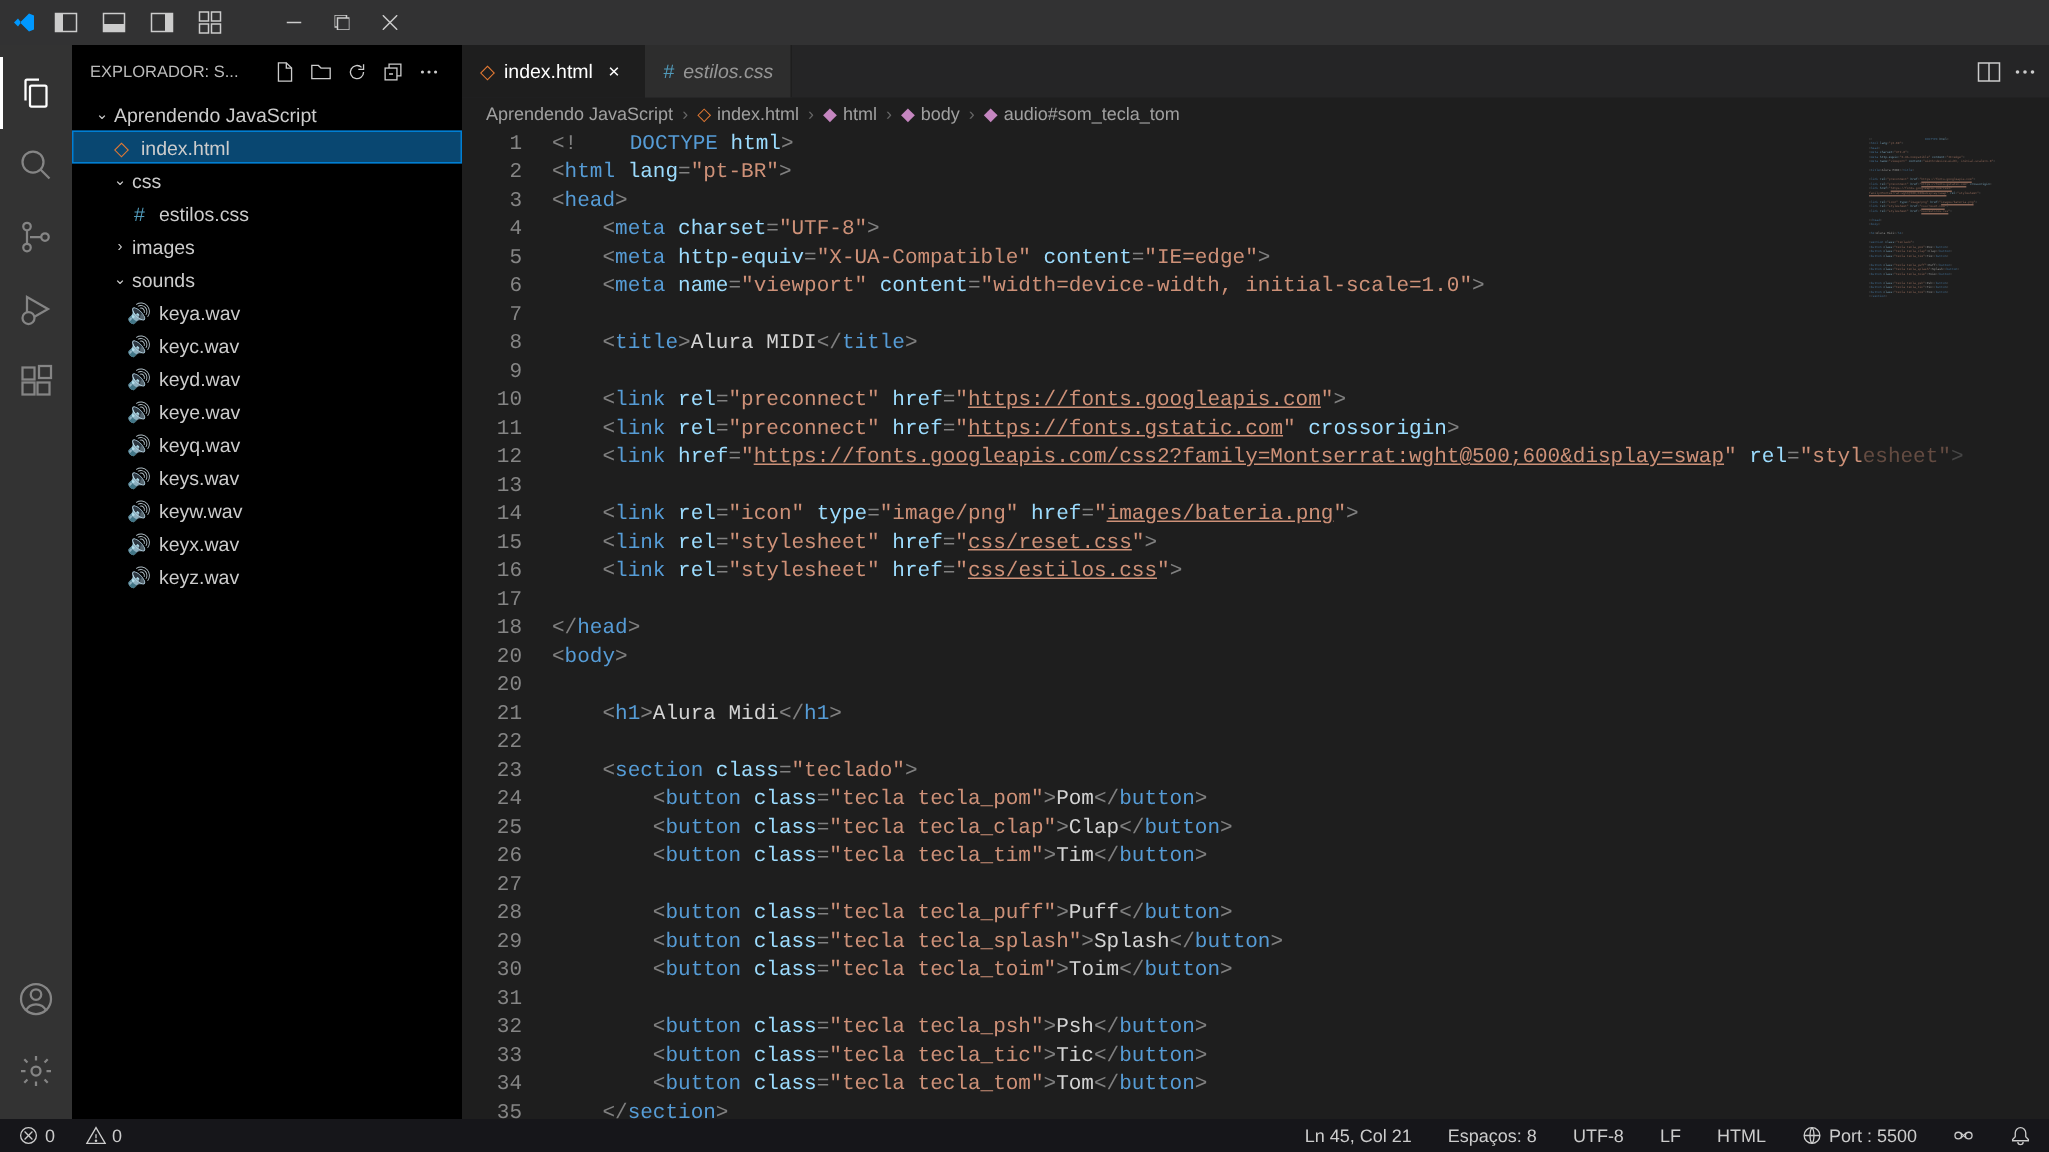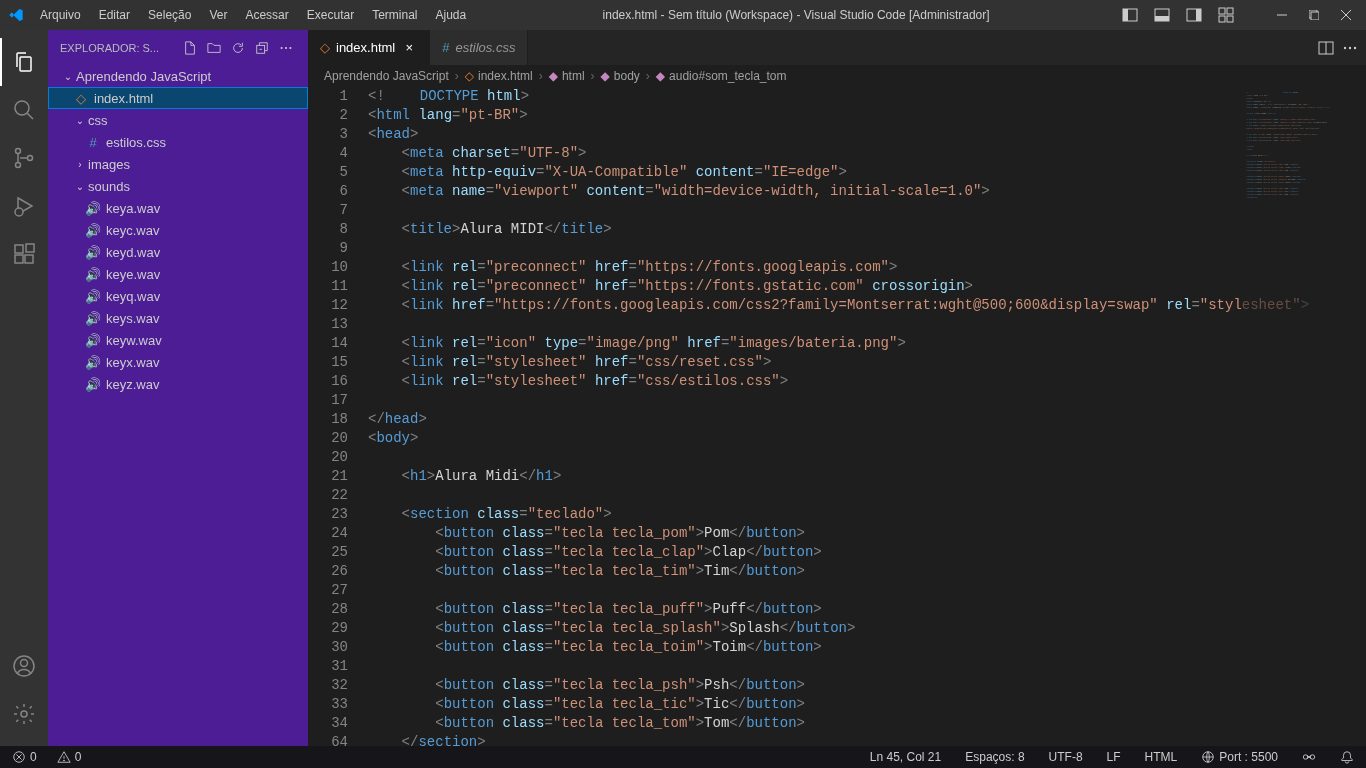--- a/index.html
+++ b/index.html
@@ -10,21 +10,21 @@
 .menu-item { padding: 4px 8px; cursor: pointer; font-size: 12px; color: #cccccc; }
 .title-center { flex: 1; text-align: center; font-size: 12px; color: #cccccc; }
 .title-controls { display: flex; gap: 8px; align-items: center; }
 .layout-btn, .win-btn { width: 24px; height: 24px; display: flex; align-items: center; justify-content: center; cursor: pointer; color: #cccccc; }
 .main { display: flex; height: calc(100% - 52px); }
 .activity-bar { width: 48px; background: #333333; display: flex; flex-direction: column; align-items: center; padding-top: 8px; }
 .activity-item { width: 48px; height: 48px; display: flex; align-items: center; justify-content: center; cursor: pointer; color: #858585; position: relative; }
 .activity-item.active { color: #ffffff; }
 .activity-item.active::before { content: ''; position: absolute; left: 0; top: 0; bottom: 0; width: 2px; background: #ffffff; }
 .activity-bottom { margin-top: auto; margin-bottom: 8px; }
-.sidebar { width: 260px; background: #4c1d95; display: flex; flex-direction: column; }
+.sidebar { width: 260px; background: #000000; display: flex; flex-direction: column; }
 .sidebar-header { height: 35px; display: flex; align-items: center; padding: 0 12px; font-size: 11px; color: #bbbbbb; text-transform: uppercase; }
 .sidebar-header .title { flex: 1; overflow: hidden; text-overflow: ellipsis; white-space: nowrap; }
 .sidebar-actions { display: flex; gap: 4px; }
 .sidebar-action { width: 20px; height: 20px; display: flex; align-items: center; justify-content: center; cursor: pointer; color: #cccccc; }
 .tree { flex: 1; overflow: auto; font-size: 13px; }
 .tree-item { height: 22px; display: flex; align-items: center; padding-left: 12px; cursor: pointer; color: #cccccc; }
 .tree-item.selected { background: #094771; outline: 1px solid #007fd4; outline-offset: -1px; }
 .tree-item .chevron { width: 16px; display: inline-flex; justify-content: center; font-size: 10px; }
 .tree-item .icon { width: 18px; display: inline-flex; justify-content: center; margin-right: 4px; }
 .tree-indent-1 { padding-left: 24px; }
@@ -47,48 +47,37 @@
 .minimap-content { padding: 4px; font-size: 2px; line-height: 3px; overflow: hidden; }
 .status-bar { height: 22px; background: #16161a; display: flex; align-items: center; font-size: 12px; color: #cccccc; padding: 0 8px; }
 .status-left { display: flex; gap: 12px; align-items: center; }
 .status-right { margin-left: auto; display: flex; gap: 16px; align-items: center; }
 .status-item { display: flex; align-items: center; gap: 4px; cursor: pointer; padding: 0 4px; }
 
 .tk-angle { color: #808080; }
 .tk-tag { color: #569cd6; }
 .tk-attr { color: #9cdcfe; }
 .tk-str { color: #ce9178; }
-.tk-link { color: #ce9178; }
+.tk-link { color: #ce9178; text-decoration: underline; }
 .tk-text { color: #d4d4d4; }
 .tk-doctype { color: #569cd6; padding-left: 35px; }
 .ic-html { color: #e37933; }
 .ic-css { color: #519aba; }
 .ic-audio { color: #a074c4; }
 svg { display: block; }
 </style>
 </head>
 <body>
 
 <div class="titlebar">
   <span class="logo">
     <svg viewBox="0 0 24 24" width="16" height="16">
         <path fill="#0098ff" d="M17 3l5 2v14l-5 2-9-9 9-9zM6 8l-4 4 4 4 3-4-3-4z"></path>
       </svg>
   </span>
-  <div class="menu" id="menu-bar">
-      <span class="menu-item">Arquivo</span>
-      <span class="menu-item">Editar</span>
-      <span class="menu-item">Seleção</span>
-      <span class="menu-item">Ver</span>
-      <span class="menu-item">Acessar</span>
-      <span class="menu-item">Executar</span>
-      <span class="menu-item">Terminal</span>
-      <span class="menu-item">Ajuda</span>
-    </div>
-  <div class="title-center">index.html - Sem título (Workspace) - Visual Studio Code [Administrador]</div>
   <div class="title-controls">
     <span class="layout-btn">
         <svg width="16" height="16" viewBox="0 0 16 16">
           <rect x="1" y="2" width="14" height="12" fill="none" stroke="#ccc"></rect>
           <rect x="1" y="2" width="5" height="12" fill="#ccc"></rect>
         </svg>
       </span>
     <span class="layout-btn">
         <svg width="16" height="16" viewBox="0 0 16 16">
           <rect x="1" y="2" width="14" height="12" fill="none" stroke="#ccc"></rect>
@@ -353,21 +342,21 @@
           <div class="ln">25</div>
           <div class="ln">26</div>
           <div class="ln">27</div>
           <div class="ln">28</div>
           <div class="ln">29</div>
           <div class="ln">30</div>
           <div class="ln">31</div>
           <div class="ln">32</div>
           <div class="ln">33</div>
           <div class="ln">34</div>
-          <div class="ln">64</div>
+          <div class="ln">35</div>
         </div>
       <div class="code" id="code"><div class="code-line"><span class="tk-angle">&lt;!</span><span class="tk-doctype">DOCTYPE</span><span class="tk-text"> </span><span class="tk-attr">html</span><span class="tk-angle">&gt;</span></div><div class="code-line"><span class="tk-angle">&lt;</span><span class="tk-tag">html</span><span class="tk-text"> </span><span class="tk-attr">lang</span><span class="tk-angle">=</span><span class="tk-str">"pt-BR"</span><span class="tk-angle">&gt;</span></div><div class="code-line"><span class="tk-angle">&lt;</span><span class="tk-tag">head</span><span class="tk-angle">&gt;</span></div><div class="code-line"><span class="tk-text">    </span><span class="tk-angle">&lt;</span><span class="tk-tag">meta</span><span class="tk-text"> </span><span class="tk-attr">charset</span><span class="tk-angle">=</span><span class="tk-str">"UTF-8"</span><span class="tk-angle">&gt;</span></div><div class="code-line"><span class="tk-text">    </span><span class="tk-angle">&lt;</span><span class="tk-tag">meta</span><span class="tk-text"> </span><span class="tk-attr">http-equiv</span><span class="tk-angle">=</span><span class="tk-str">"X-UA-Compatible"</span><span class="tk-text"> </span><span class="tk-attr">content</span><span class="tk-angle">=</span><span class="tk-str">"IE=edge"</span><span class="tk-angle">&gt;</span></div><div class="code-line"><span class="tk-text">    </span><span class="tk-angle">&lt;</span><span class="tk-tag">meta</span><span class="tk-text"> </span><span class="tk-attr">name</span><span class="tk-angle">=</span><span class="tk-str">"viewport"</span><span class="tk-text"> </span><span class="tk-attr">content</span><span class="tk-angle">=</span><span class="tk-str">"width=device-width, initial-scale=1.0"</span><span class="tk-angle">&gt;</span></div><div class="code-line">&nbsp;</div><div class="code-line"><span class="tk-text">    </span><span class="tk-angle">&lt;</span><span class="tk-tag">title</span><span class="tk-angle">&gt;</span><span class="tk-text">Alura MIDI</span><span class="tk-angle">&lt;/</span><span class="tk-tag">title</span><span class="tk-angle">&gt;</span></div><div class="code-line">&nbsp;</div><div class="code-line"><span class="tk-text">    </span><span class="tk-angle">&lt;</span><span class="tk-tag">link</span><span class="tk-text"> </span><span class="tk-attr">rel</span><span class="tk-angle">=</span><span class="tk-str">"preconnect"</span><span class="tk-text"> </span><span class="tk-attr">href</span><span class="tk-angle">=</span><span class="tk-str">"</span><span class="tk-link">https://fonts.googleapis.com</span><span class="tk-str">"</span><span class="tk-angle">&gt;</span></div><div class="code-line"><span class="tk-text">    </span><span class="tk-angle">&lt;</span><span class="tk-tag">link</span><span class="tk-text"> </span><span class="tk-attr">rel</span><span class="tk-angle">=</span><span class="tk-str">"preconnect"</span><span class="tk-text"> </span><span class="tk-attr">href</span><span class="tk-angle">=</span><span class="tk-str">"</span><span class="tk-link">https://fonts.gstatic.com</span><span class="tk-str">"</span><span class="tk-text"> </span><span class="tk-attr">crossorigin</span><span class="tk-angle">&gt;</span></div><div class="code-line"><span class="tk-text">    </span><span class="tk-angle">&lt;</span><span class="tk-tag">link</span><span class="tk-text"> </span><span class="tk-attr">href</span><span class="tk-angle">=</span><span class="tk-str">"</span><span class="tk-link">https://fonts.googleapis.com/css2?family=Montserrat:wght@500;600&amp;display=swap</span><span class="tk-str">"</span><span class="tk-text"> </span><span class="tk-attr">rel</span><span class="tk-angle">=</span><span class="tk-str">"stylesheet"</span><span class="tk-angle">&gt;</span></div><div class="code-line">&nbsp;</div><div class="code-line"><span class="tk-text">    </span><span class="tk-angle">&lt;</span><span class="tk-tag">link</span><span class="tk-text"> </span><span class="tk-attr">rel</span><span class="tk-angle">=</span><span class="tk-str">"icon"</span><span class="tk-text"> </span><span class="tk-attr">type</span><span class="tk-angle">=</span><span class="tk-str">"image/png"</span><span class="tk-text"> </span><span class="tk-attr">href</span><span class="tk-angle">=</span><span class="tk-str">"</span><span class="tk-link">images/bateria.png</span><span class="tk-str">"</span><span class="tk-angle">&gt;</span></div><div class="code-line"><span class="tk-text">    </span><span class="tk-angle">&lt;</span><span class="tk-tag">link</span><span class="tk-text"> </span><span class="tk-attr">rel</span><span class="tk-angle">=</span><span class="tk-str">"stylesheet"</span><span class="tk-text"> </span><span class="tk-attr">href</span><span class="tk-angle">=</span><span class="tk-str">"</span><span class="tk-link">css/reset.css</span><span class="tk-str">"</span><span class="tk-angle">&gt;</span></div><div class="code-line"><span class="tk-text">    </span><span class="tk-angle">&lt;</span><span class="tk-tag">link</span><span class="tk-text"> </span><span class="tk-attr">rel</span><span class="tk-angle">=</span><span class="tk-str">"stylesheet"</span><span class="tk-text"> </span><span class="tk-attr">href</span><span class="tk-angle">=</span><span class="tk-str">"</span><span class="tk-link">css/estilos.css</span><span class="tk-str">"</span><span class="tk-angle">&gt;</span></div><div class="code-line">&nbsp;</div><div class="code-line"><span class="tk-angle">&lt;/</span><span class="tk-tag">head</span><span class="tk-angle">&gt;</span></div><div class="code-line"><span class="tk-angle">&lt;</span><span class="tk-tag">body</span><span class="tk-angle">&gt;</span></div><div class="code-line">&nbsp;</div><div class="code-line"><span class="tk-text">    </span><span class="tk-angle">&lt;</span><span class="tk-tag">h1</span><span class="tk-angle">&gt;</span><span class="tk-text">Alura Midi</span><span class="tk-angle">&lt;/</span><span class="tk-tag">h1</span><span class="tk-angle">&gt;</span></div><div class="code-line">&nbsp;</div><div class="code-line"><span class="tk-text">    </span><span class="tk-angle">&lt;</span><span class="tk-tag">section</span><span class="tk-text"> </span><span class="tk-attr">class</span><span class="tk-angle">=</span><span class="tk-str">"teclado"</span><span class="tk-angle">&gt;</span></div><div class="code-line"><span class="tk-text">        </span><span class="tk-angle">&lt;</span><span class="tk-tag">button</span><span class="tk-text"> </span><span class="tk-attr">class</span><span class="tk-angle">=</span><span class="tk-str">"tecla tecla_pom"</span><span class="tk-angle">&gt;</span><span class="tk-text">Pom</span><span class="tk-angle">&lt;/</span><span class="tk-tag">button</span><span class="tk-angle">&gt;</span></div><div class="code-line"><span class="tk-text">        </span><span class="tk-angle">&lt;</span><span class="tk-tag">button</span><span class="tk-text"> </span><span class="tk-attr">class</span><span class="tk-angle">=</span><span class="tk-str">"tecla tecla_clap"</span><span class="tk-angle">&gt;</span><span class="tk-text">Clap</span><span class="tk-angle">&lt;/</span><span class="tk-tag">button</span><span class="tk-angle">&gt;</span></div><div class="code-line"><span class="tk-text">        </span><span class="tk-angle">&lt;</span><span class="tk-tag">button</span><span class="tk-text"> </span><span class="tk-attr">class</span><span class="tk-angle">=</span><span class="tk-str">"tecla tecla_tim"</span><span class="tk-angle">&gt;</span><span class="tk-text">Tim</span><span class="tk-angle">&lt;/</span><span class="tk-tag">button</span><span class="tk-angle">&gt;</span></div><div class="code-line">&nbsp;</div><div class="code-line"><span class="tk-text">        </span><span class="tk-angle">&lt;</span><span class="tk-tag">button</span><span class="tk-text"> </span><span class="tk-attr">class</span><span class="tk-angle">=</span><span class="tk-str">"tecla tecla_puff"</span><span class="tk-angle">&gt;</span><span class="tk-text">Puff</span><span class="tk-angle">&lt;/</span><span class="tk-tag">button</span><span class="tk-angle">&gt;</span></div><div class="code-line"><span class="tk-text">        </span><span class="tk-angle">&lt;</span><span class="tk-tag">button</span><span class="tk-text"> </span><span class="tk-attr">class</span><span class="tk-angle">=</span><span class="tk-str">"tecla tecla_splash"</span><span class="tk-angle">&gt;</span><span class="tk-text">Splash</span><span class="tk-angle">&lt;/</span><span class="tk-tag">button</span><span class="tk-angle">&gt;</span></div><div class="code-line"><span class="tk-text">        </span><span class="tk-angle">&lt;</span><span class="tk-tag">button</span><span class="tk-text"> </span><span class="tk-attr">class</span><span class="tk-angle">=</span><span class="tk-str">"tecla tecla_toim"</span><span class="tk-angle">&gt;</span><span class="tk-text">Toim</span><span class="tk-angle">&lt;/</span><span class="tk-tag">button</span><span class="tk-angle">&gt;</span></div><div class="code-line">&nbsp;</div><div class="code-line"><span class="tk-text">        </span><span class="tk-angle">&lt;</span><span class="tk-tag">button</span><span class="tk-text"> </span><span class="tk-attr">class</span><span class="tk-angle">=</span><span class="tk-str">"tecla tecla_psh"</span><span class="tk-angle">&gt;</span><span class="tk-text">Psh</span><span class="tk-angle">&lt;/</span><span class="tk-tag">button</span><span class="tk-angle">&gt;</span></div><div class="code-line"><span class="tk-text">        </span><span class="tk-angle">&lt;</span><span class="tk-tag">button</span><span class="tk-text"> </span><span class="tk-attr">class</span><span class="tk-angle">=</span><span class="tk-str">"tecla tecla_tic"</span><span class="tk-angle">&gt;</span><span class="tk-text">Tic</span><span class="tk-angle">&lt;/</span><span class="tk-tag">button</span><span class="tk-angle">&gt;</span></div><div class="code-line"><span class="tk-text">        </span><span class="tk-angle">&lt;</span><span class="tk-tag">button</span><span class="tk-text"> </span><span class="tk-attr">class</span><span class="tk-angle">=</span><span class="tk-str">"tecla tecla_tom"</span><span class="tk-angle">&gt;</span><span class="tk-text">Tom</span><span class="tk-angle">&lt;/</span><span class="tk-tag">button</span><span class="tk-angle">&gt;</span></div><div class="code-line"><span class="tk-text">    </span><span class="tk-angle">&lt;/</span><span class="tk-tag">section</span><span class="tk-angle">&gt;</span></div></div>
       <div class="minimap">
           <div class="minimap-content" id="minimap">
             <div><span class="tk-angle">&lt;!</span><span class="tk-doctype">DOCTYPE</span><span class="tk-text"> </span><span class="tk-attr">html</span><span class="tk-angle">&gt;</span></div>
             <div><span class="tk-angle">&lt;</span><span class="tk-tag">html</span><span class="tk-text"> </span><span class="tk-attr">lang</span><span class="tk-angle">=</span><span class="tk-str">"pt-BR"</span><span class="tk-angle">&gt;</span></div>
             <div><span class="tk-angle">&lt;</span><span class="tk-tag">head</span><span class="tk-angle">&gt;</span></div>
             <div><span class="tk-text">    </span><span class="tk-angle">&lt;</span><span class="tk-tag">meta</span><span class="tk-text"> </span><span class="tk-attr">charset</span><span class="tk-angle">=</span><span class="tk-str">"UTF-8"</span><span class="tk-angle">&gt;</span></div>
             <div><span class="tk-text">    </span><span class="tk-angle">&lt;</span><span class="tk-tag">meta</span><span class="tk-text"> </span><span class="tk-attr">http-equiv</span><span class="tk-angle">=</span><span class="tk-str">"X-UA-Compatible"</span><span class="tk-text"> </span><span class="tk-attr">content</span><span class="tk-angle">=</span><span class="tk-str">"IE=edge"</span><span class="tk-angle">&gt;</span></div>
             <div><span class="tk-text">    </span><span class="tk-angle">&lt;</span><span class="tk-tag">meta</span><span class="tk-text"> </span><span class="tk-attr">name</span><span class="tk-angle">=</span><span class="tk-str">"viewport"</span><span class="tk-text"> </span><span class="tk-attr">content</span><span class="tk-angle">=</span><span class="tk-str">"width=device-width, initial-scale=1.0"</span><span class="tk-angle">&gt;</span></div>

